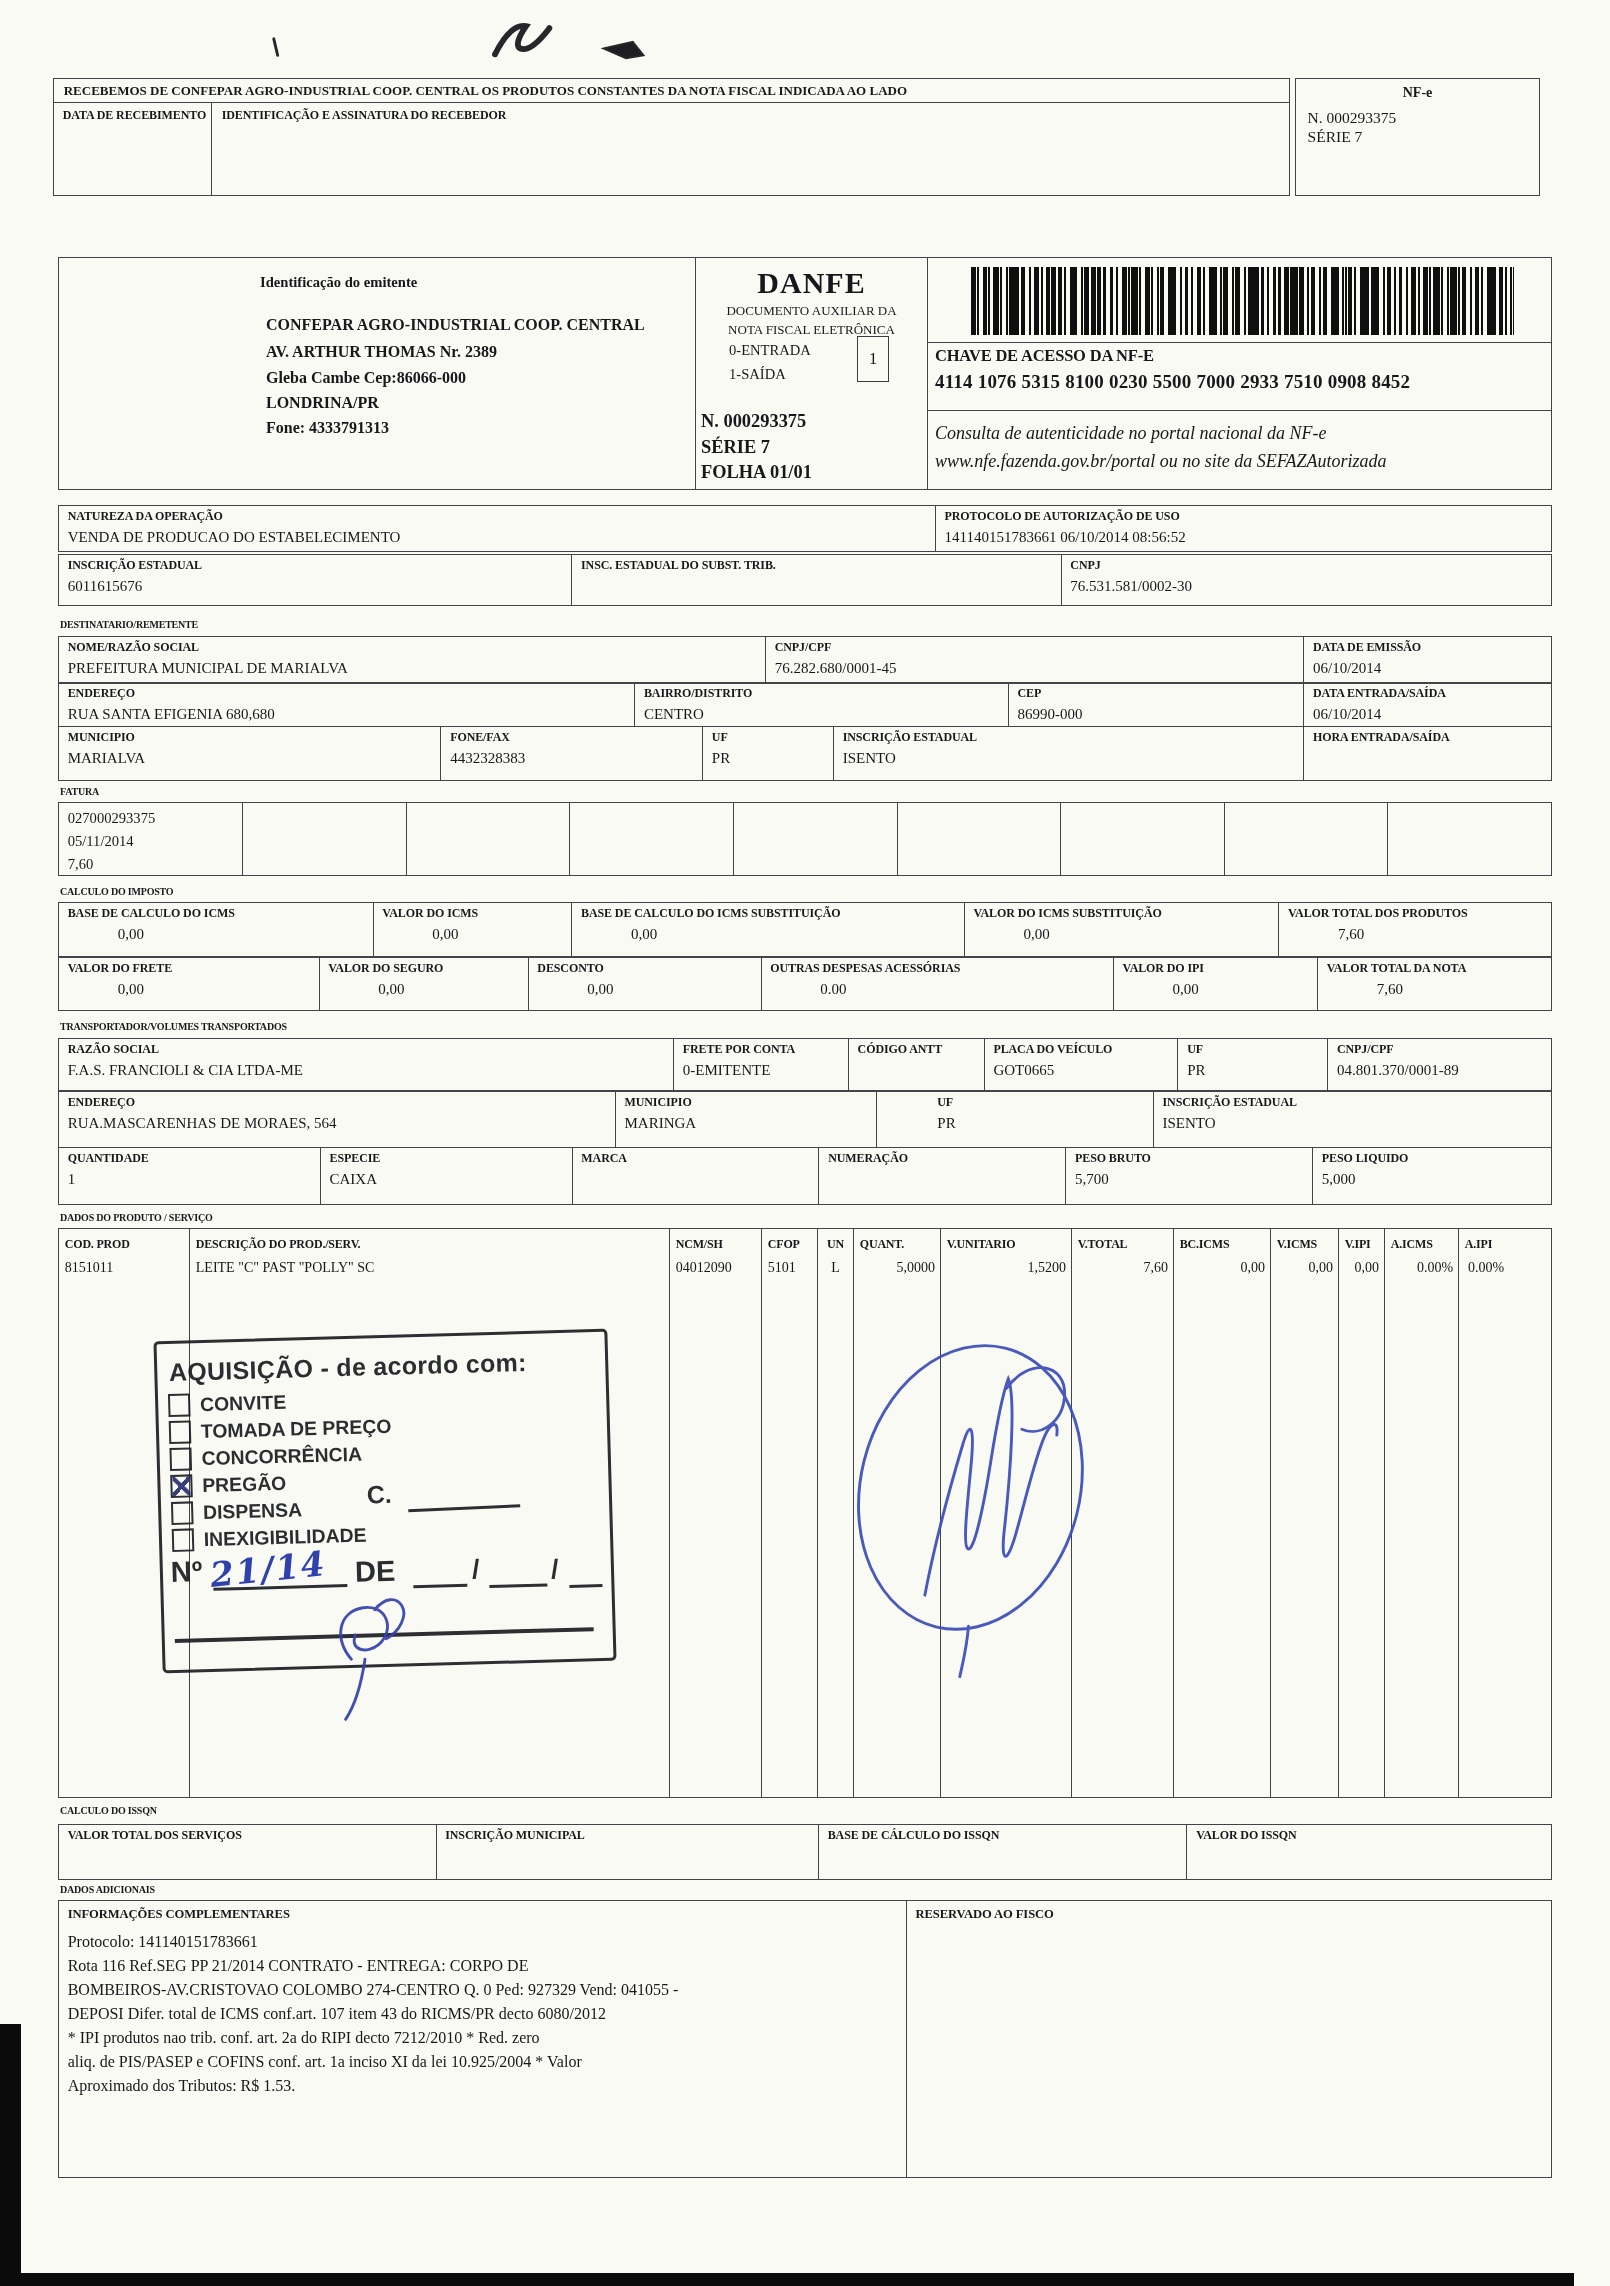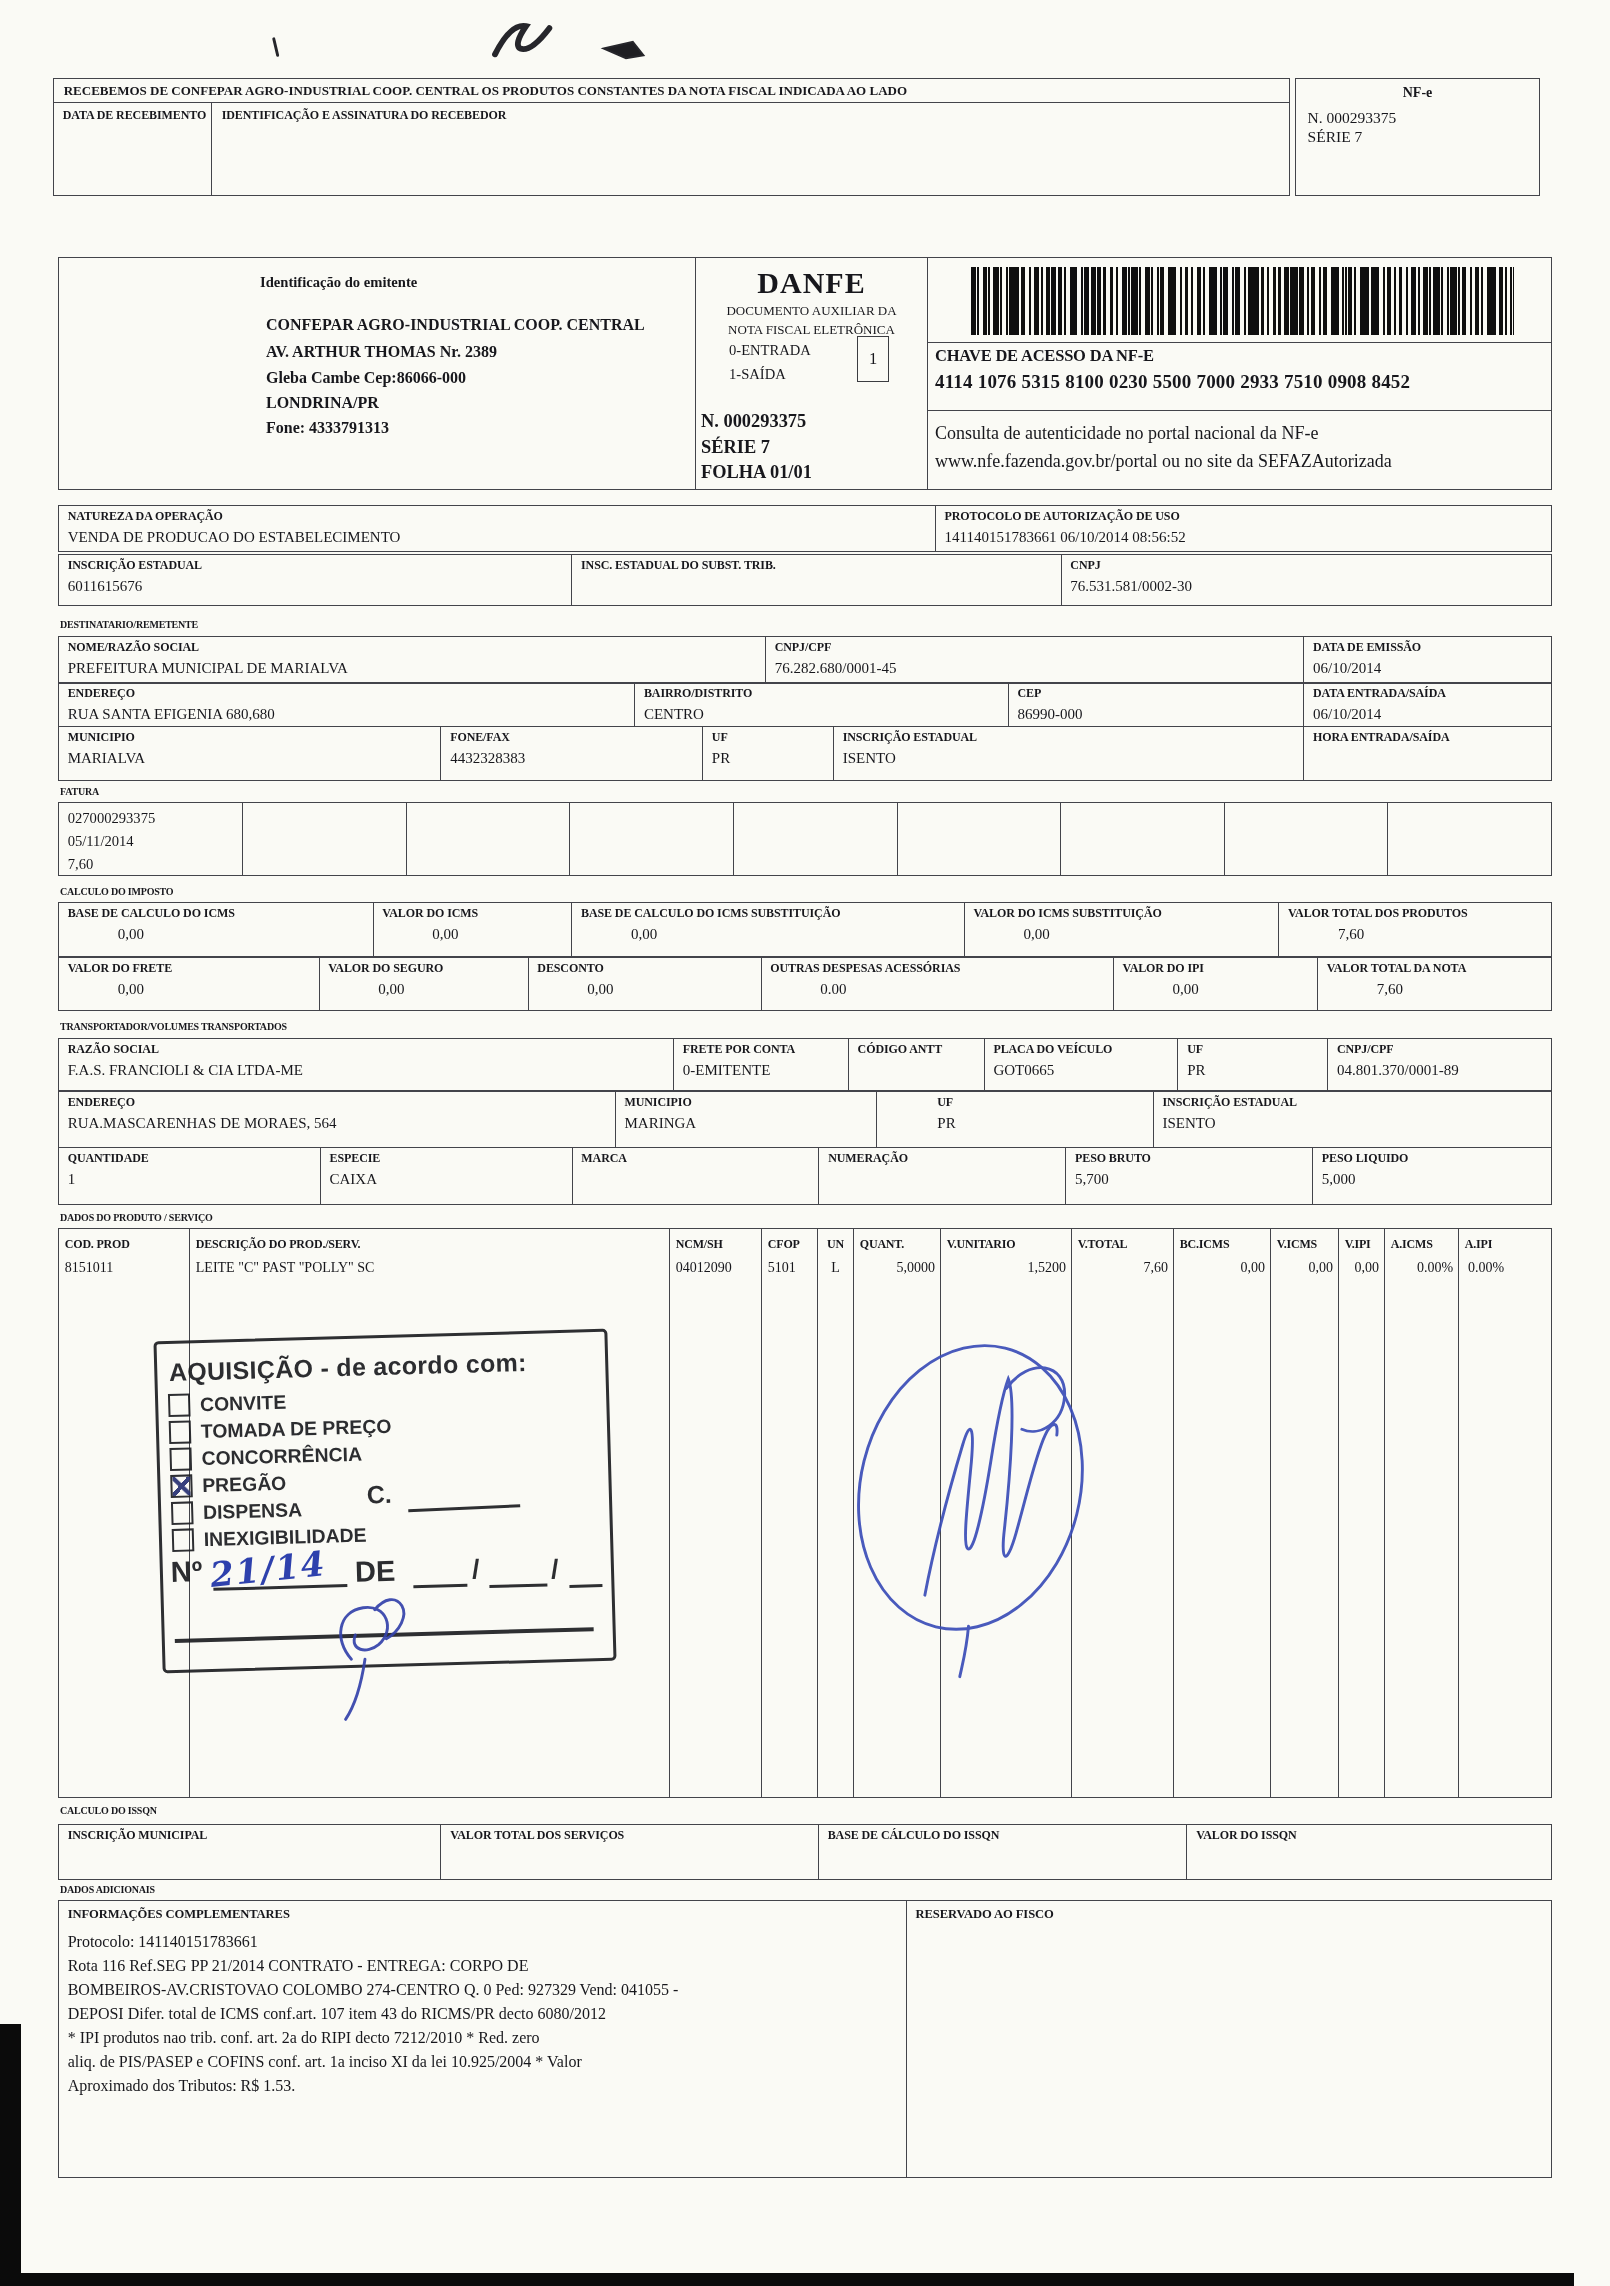--- a/index.html
+++ b/index.html
@@ -43,21 +43,21 @@
   .danfe-n{position:absolute;left:642px;font-size:18.4px;font-weight:bold;white-space:nowrap;}
   .barcode{position:absolute;left:912px;top:8.7px;width:543px;height:68px;
     background-image:
       repeating-linear-gradient(90deg,#0f0f0f 0 1.9px,transparent 1.9px 5.8px),
       repeating-linear-gradient(90deg,#0f0f0f 0 2.9px,transparent 2.9px 12.6px),
       repeating-linear-gradient(90deg,#0f0f0f 0 1.9px,transparent 1.9px 22px),
       repeating-linear-gradient(90deg,#0f0f0f 0 4.9px,transparent 4.9px 40px);
   }
   .chave-l{position:absolute;left:876px;top:88px;font-size:16.5px;font-weight:bold;letter-spacing:-0.2px;}
   .chave-v{position:absolute;left:876px;top:113px;font-size:19px;font-weight:bold;white-space:nowrap;letter-spacing:0.2px;}
-  .cons{position:absolute;left:876px;font-size:18px;white-space:nowrap;}
+  .cons{position:absolute;left:876px;font-size:18px;white-space:nowrap;font-style:italic;}
   
   .fat-line{font-size:14.6px;line-height:23px;white-space:nowrap;}
   .flex1{flex:1;}
   
   .prod-table{position:absolute;left:58px;top:1228px;width:1494px;height:570px;border:1px solid #43444a;display:flex;box-sizing:border-box;}
   .pcell{height:100%;border-right:1px solid #43444a;box-sizing:border-box;overflow:visible;}
   .pcell:last-child{border-right:none;}
   .ph{font-size:12px;font-weight:bold;padding:7.8px 2.9px 0 5.8px;white-space:nowrap;letter-spacing:-0.2px;}
   .pv{font-size:14px;padding:7.8px 3.9px 0 5.8px;white-space:nowrap;}
   .pcell.c .ph,.pcell.c .pv{text-align:center;padding-left:0;padding-right:0;}
@@ -441,25 +441,25 @@
   <div class="stamp-slash" style="left:309px;top:219px">/</div>
   <div class="sline" style="left:326px;top:250px;width:58px"></div>
   <div class="stamp-slash" style="left:388px;top:221px">/</div>
   <div class="sline" style="left:406px;top:252px;width:33px"></div>
   <div class="sline" style="left:9.7px;top:295px;width:419px;height:3.9px"></div>
 </div>
 <div class="handwrite">21/14</div>
 
 <div class="sec" style="left:60px;top:1805px">CALCULO DO ISSQN</div>
 <div class="row" style="top:1824px;height:56px">
+  <div class="fld" style="width:378px">
+    <span class="lbl">VALOR TOTAL DOS SERVIÇOS</span>
+  </div>
   <div class="fld" style="width:383px">
     <span class="lbl">INSCRIÇÃO MUNICIPAL</span>
-  </div>
-  <div class="fld" style="width:378px">
-    <span class="lbl">VALOR TOTAL DOS SERVIÇOS</span>
   </div>
   <div class="fld" style="width:369px">
     <span class="lbl">BASE DE CÁLCULO DO ISSQN</span>
   </div>
   <div class="fld" style="width:364px">
     <span class="lbl">VALOR DO ISSQN</span>
   </div>
 </div>
 
 <div class="sec" style="left:60px;top:1884px">DADOS ADICIONAIS</div>

